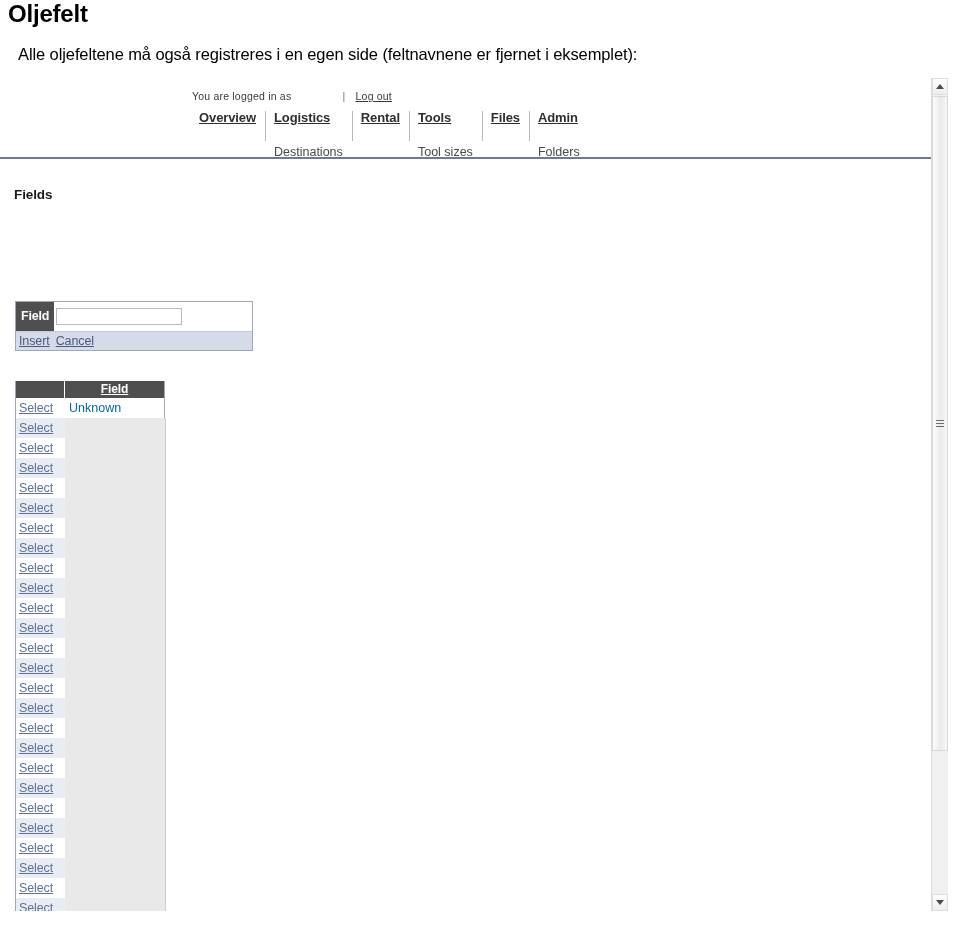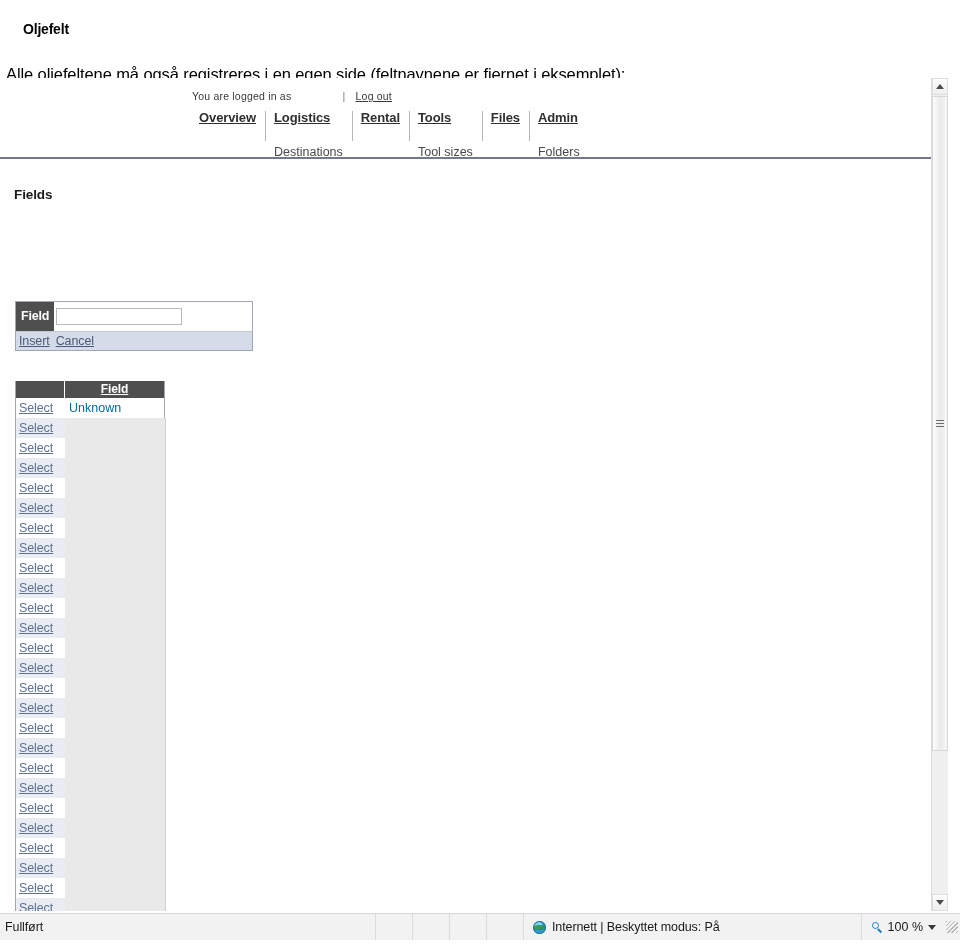--- a/index.html
+++ b/index.html
@@ -18,31 +18,31 @@
 
   
   .doc-head {
     position: absolute;
     left: 0; top: 0;
     width: 960px;
     padding: 0 4px;
     box-sizing: border-box;
   }
   .doc-title {
-    font-size: 14px;
+    font-size: 24px;
     font-weight: bold;
     line-height: 22px;
-    margin: 17px;
+    margin: 2px;
     padding: 1px 0 0 2px;
     letter-spacing: -0.2px;
   }
   .doc-sub {
     font-size: 16.5px;
     line-height: 24px;
-    margin: 0;
+    margin: 12px;
     padding: 5px 0 0 2px;
     letter-spacing: -0.1px;
     white-space: nowrap;
   }
 
   
   .shot {
     position: absolute;
     left: 0;
     top: 78px;
@@ -643,31 +643,14 @@
       <span class="vs-arrow up"></span>
     </div>
     <div class="vs-thumb">
       <span class="vs-grip"></span>
     </div>
     <div class="vs-btn vs-down">
       <span class="vs-arrow down"></span>
     </div>
   </div>
 
-  <div class="statusbar">
-    <div class="sb-text">Fullført</div>
-    <div class="sb-seg"></div>
-    <div class="sb-seg"></div>
-    <div class="sb-seg"></div>
-    <div class="sb-seg"></div>
-    <div class="sb-zone">
-      <span class="globe"></span>
-      <span>Internett | Beskyttet modus: På</span>
-    </div>
-    <div class="sb-zoom">
-      <span class="mag"></span>
-      <span>100 %</span>
-      <span class="caret-down"></span>
-    </div>
-    <div class="sb-grip"></div>
-  </div>
 
 </div>
 
 </body></html>

